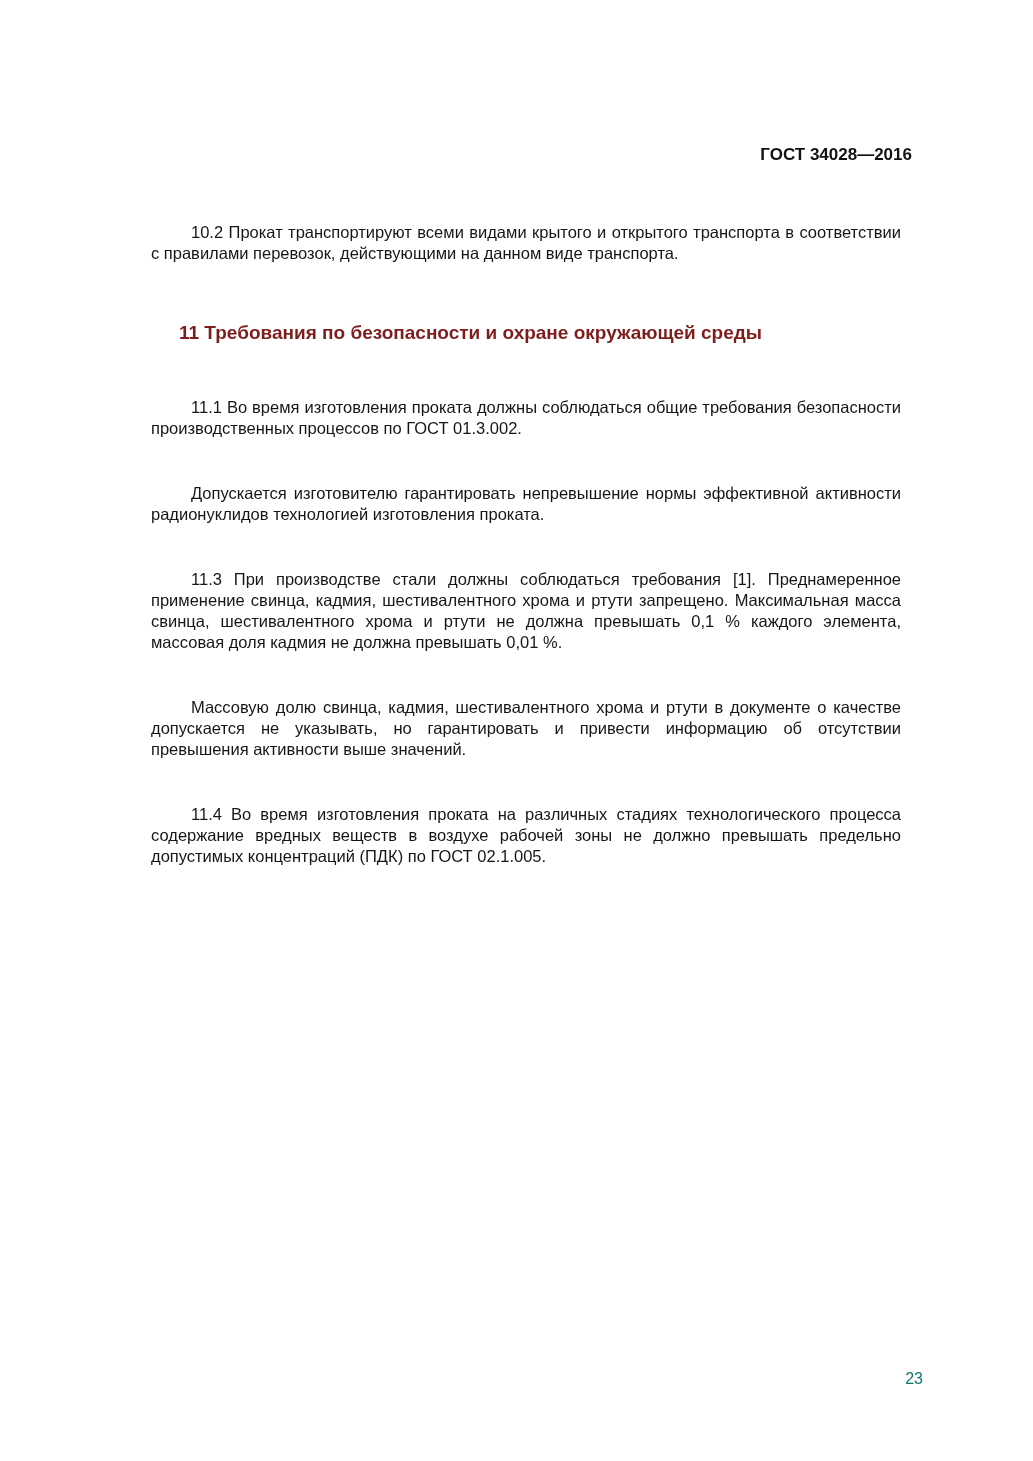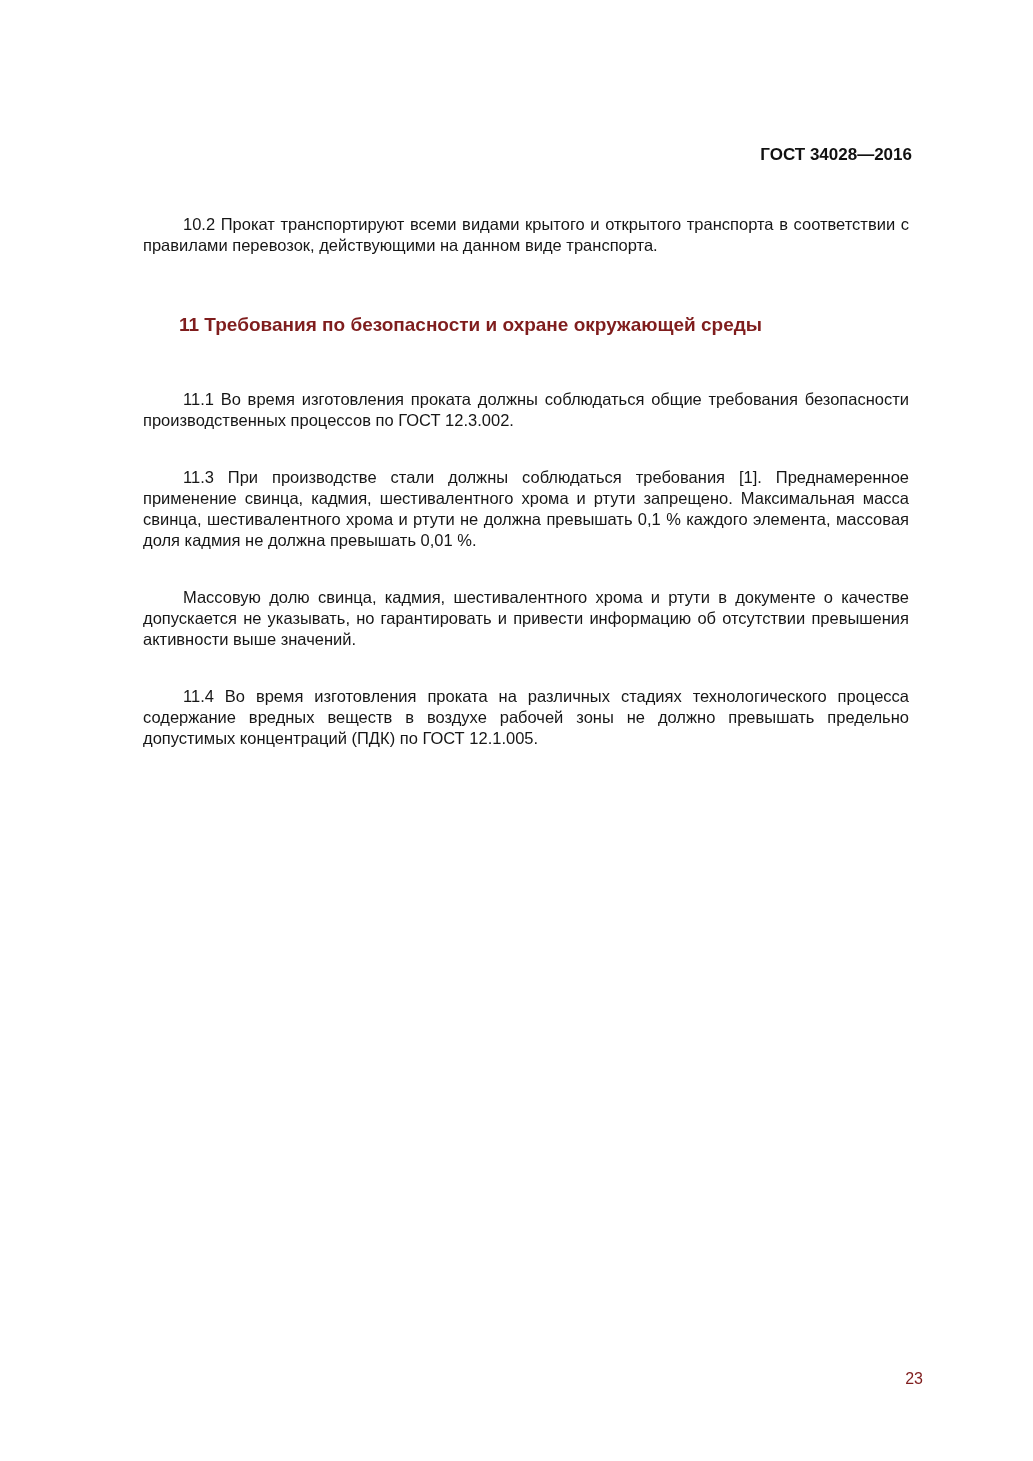--- a/index.html
+++ b/index.html
@@ -30,60 +30,61 @@
     top: 146px;
     left: 75px;
     width: 838px;
     font-size: 16.5px;
     line-height: 21px;
     color: #161616;
   }
   .para {
     text-align: justify;
     text-indent: 40px;
-    margin: 4px;
+    margin: 12px;
   }
   .section-heading {
     font-size: 19px;
     font-weight: bold;
     line-height: 24px;
     margin: 25px 0 20px 40px;
     color: #7f1d1d;
     text-align: left;
   }
   .page-number {
     position: absolute;
     top: 1322px;
     right: 126px;
     font-size: 16px;
-    color: #7f1d1d;
+    color: #0f766e;
   }
 </style>
 </head>
 <body>
 
 <div class="page">
 
   <div class="page-header">
     <span>ГОСТ 34028—2016</span>
   </div>
 
   <div class="content">
 
     <p class="para">10.2 Прокат транспортируют всеми видами крытого и открытого транспорта в соответствии с правилами перевозок, действующими на данном виде транспорта.</p>
 
     <h2 class="section-heading">11 Требования по безопасности и охране окружающей среды</h2>
 
-    <p class="para">11.1 Во время изготовления проката должны соблюдаться общие требования безопасности производственных процессов по ГОСТ 12.3.002.</p>
+    <p class="para">11.1 Во время изготовления проката должны соблюдаться общие требования безопасности производственных процессов по ГОСТ 01.3.002.</p>
 
 
+    <p class="para">Допускается изготовителю гарантировать непревышение нормы эффективной активности радионуклидов технологией изготовления проката.</p>
 
     <p class="para">11.3 При производстве стали должны соблюдаться требования [1]. Преднамеренное применение свинца, кадмия, шестивалентного хрома и ртути запрещено. Максимальная масса свинца, шестивалентного хрома и ртути не должна превышать 0,1 % каждого элемента, массовая доля кадмия не должна превышать 0,01 %.</p>
 
     <p class="para">Массовую долю свинца, кадмия, шестивалентного хрома и ртути в документе о качестве допускается не указывать, но гарантировать и привести информацию об отсутствии превышения активности выше значений.</p>
 
-    <p class="para">11.4 Во время изготовления проката на различных стадиях технологического процесса содержание вредных веществ в воздухе рабочей зоны не должно превышать предельно допустимых концентраций (ПДК) по ГОСТ 12.1.005.</p>
+    <p class="para">11.4 Во время изготовления проката на различных стадиях технологического процесса содержание вредных веществ в воздухе рабочей зоны не должно превышать предельно допустимых концентраций (ПДК) по ГОСТ 02.1.005.</p>
 
   </div>
 
   <div class="page-number">23</div>
 
 </div>
 
 </body></html>

